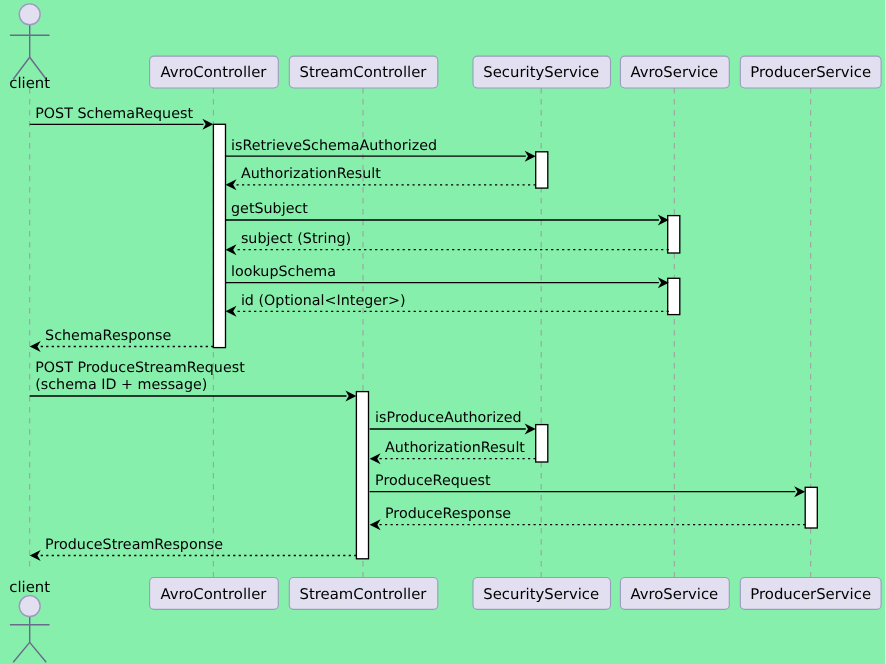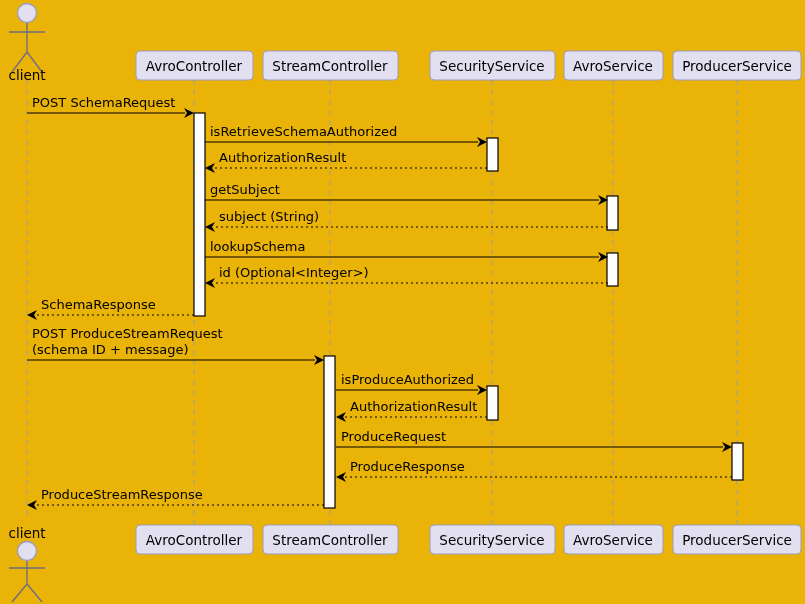--- a/index.html
+++ b/index.html
@@ -7,21 +7,21 @@
     padding: 0;
     background: #ffffff;
   }
   body {
     font-family: "DejaVu Sans", sans-serif;
   }
   #canvas {
     position: relative;
     width: 805px;
     height: 604px;
-    background: #eab308;
+    background: #86efac;
     overflow: hidden;
   }
   svg.diagram {
     position: absolute;
     left: 0;
     top: 0;
     width: 805px;
     height: 604px;
   }
   .lifeline {

